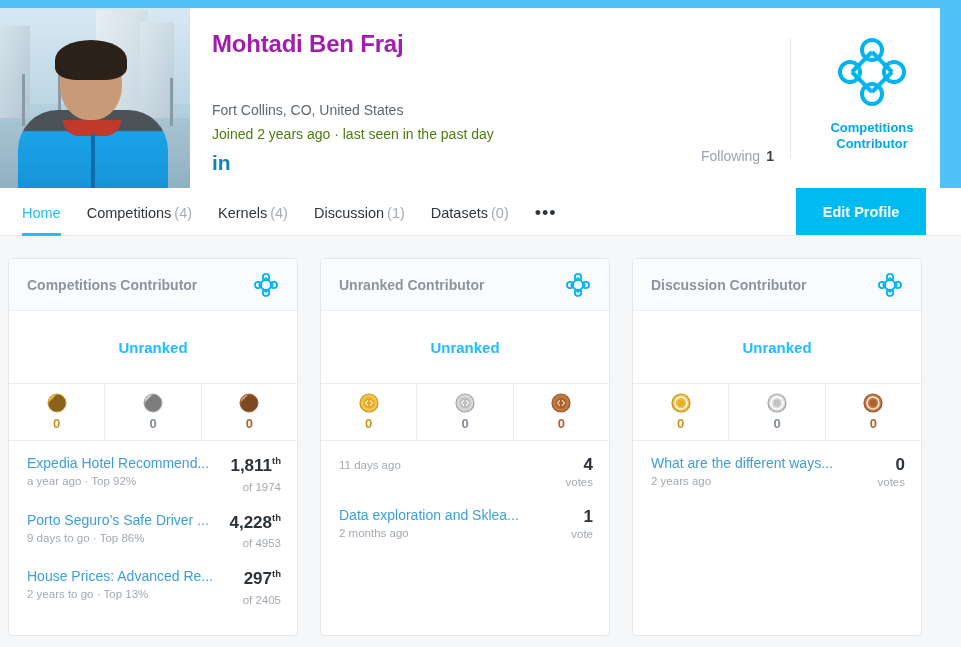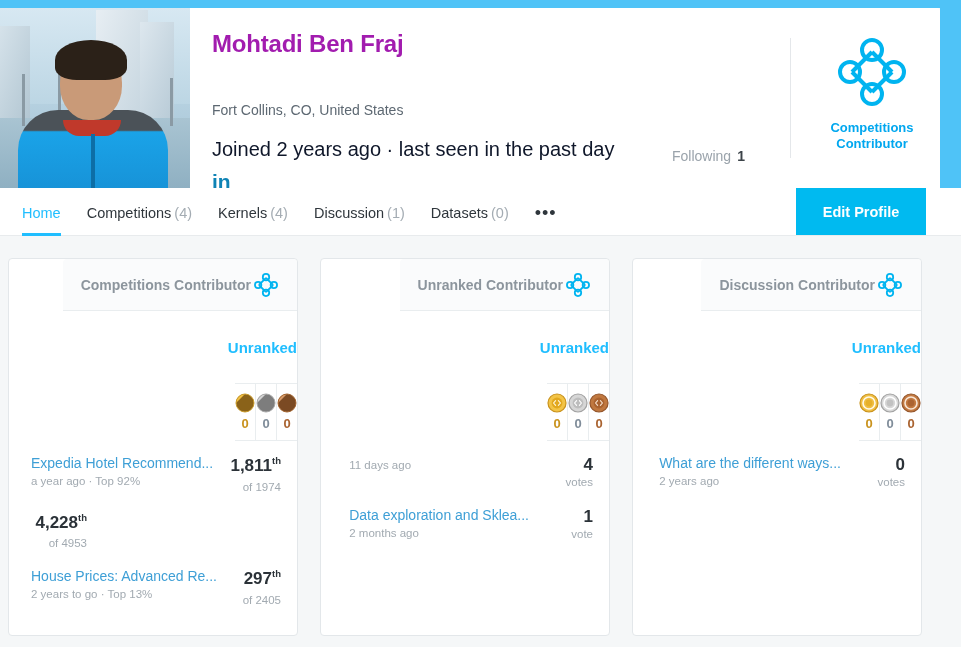--- a/index.html
+++ b/index.html
@@ -79,32 +79,32 @@
   .avatar .collar {
     position: absolute; left: 63px; bottom: 52px; width: 58px; height: 16px;
     border-radius: 0 0 30px 30px; background: #c0392b;
   }
 
   .hdr-info { flex: 1; padding: 22px 0 0 22px; position: relative; }
   .username {
     font-size: 24px; font-weight: bold; color: #a21caf; letter-spacing: -0.2px;
   }
   .location { margin-top: 44px; font-size: 14px; color: #5d6872; }
-  .joined { margin-top: 20px; font-size: 20px; color: #0f172a; }
+  .joined { margin-top: 8px; font-size: 14px; color: #4d7c0f; }
   .linkedin {
     margin-top: 10px; font-size: 21px; font-weight: bold; color: #0e83b5;
     display: inline-block; line-height: 1;
   }
 
   .hdr-right {
     position: absolute; right: 0; top: 0; width: 320px; height: 180px;
     display: flex; align-items: center;
   }
   .following {
-    position: absolute; left: 52px; top: 140px;
+    position: absolute; left: 81px; top: 140px;
     font-size: 14px; color: #9aa3ab; white-space: nowrap;
   }
   .following b { color: #3c4349; font-weight: bold; margin-left: 6px; font-size: 14px; }
   .vdiv {
     position: absolute; left: 170px; top: 30px; width: 1px; height: 120px;
     background: #e4e7ea;
   }
   .badge-block {
     position: absolute; left: 192px; top: 28px; width: 120px; text-align: center;
   }
@@ -135,21 +135,21 @@
   }
 
   
   .cards {
     position: absolute; left: 8px; top: 258px; width: 945px;
     display: flex; gap: 22px;
   }
   .card {
     width: 290px; background: #ffffff;
     border: 1px solid #e3e7ea; border-radius: 4px;
-    display: flex; flex-direction: column; height: 378px; align-items: flex-end;
+    display: flex; flex-direction: column; height: 378px;
   }
   .card-head {
     height: 52px; background: #fafbfc; border-bottom: 1px solid #e9edef;
     display: flex; align-items: center; justify-content: space-between;
     padding: 0 16px 0 18px; border-radius: 4px 4px 0 0;
   }
   .card-title { font-size: 14px; color: #8c959d; font-weight: bold; }
   .rank-area {
     height: 72px; display: flex; align-items: center; justify-content: center;
   }
@@ -312,20 +312,24 @@
           <div class="entry-main">
             <div class="entry-title">Expedia Hotel Recommend...</div>
             <div class="entry-sub">a year ago · Top 92%</div>
           </div>
           <div class="entry-right">
             <div class="rank-num"><span>1,811</span><sup>th</sup></div>
             <div class="rank-of">of 1974</div>
           </div>
         </div>
         <div class="entry">
+          <div class="entry-main">
+            <div class="entry-title">Porto Seguro’s Safe Driver ...</div>
+            <div class="entry-sub">9 days to go · Top 86%</div>
+          </div>
           <div class="entry-right">
             <div class="rank-num"><span>4,228</span><sup>th</sup></div>
             <div class="rank-of">of 4953</div>
           </div>
         </div>
         <div class="entry">
           <div class="entry-main">
             <div class="entry-title">House Prices: Advanced Re...</div>
             <div class="entry-sub">2 years to go · Top 13%</div>
           </div>

